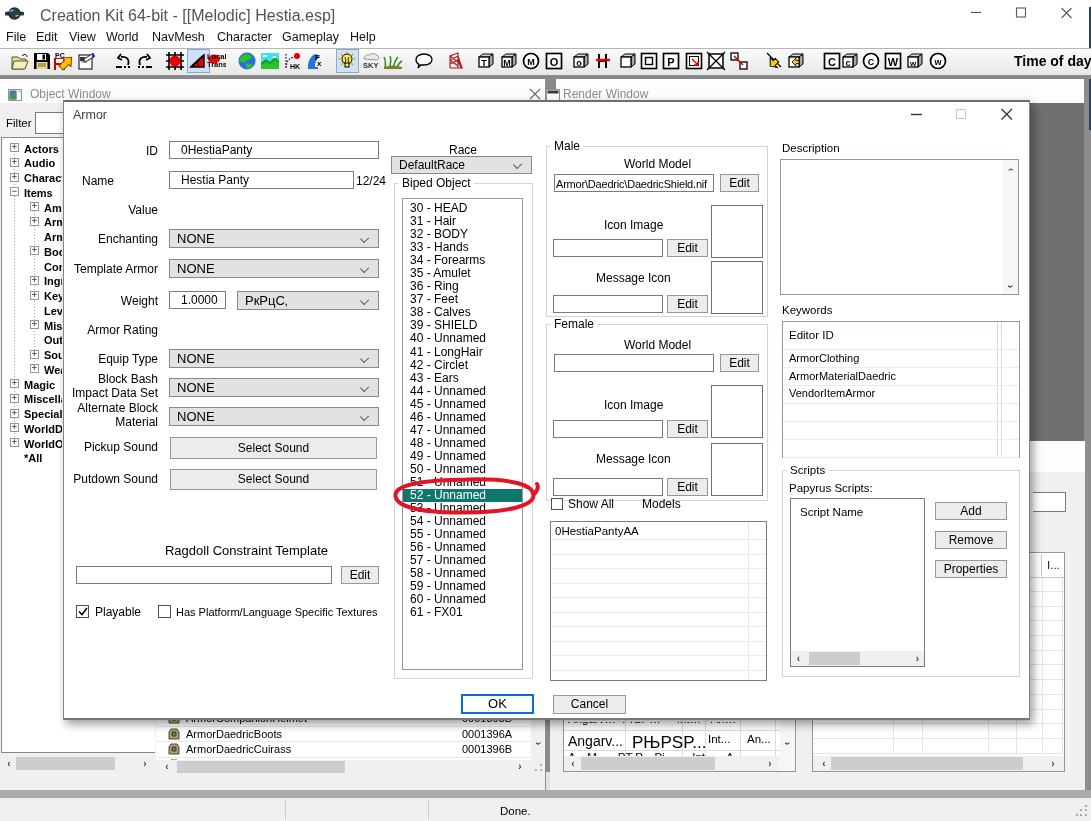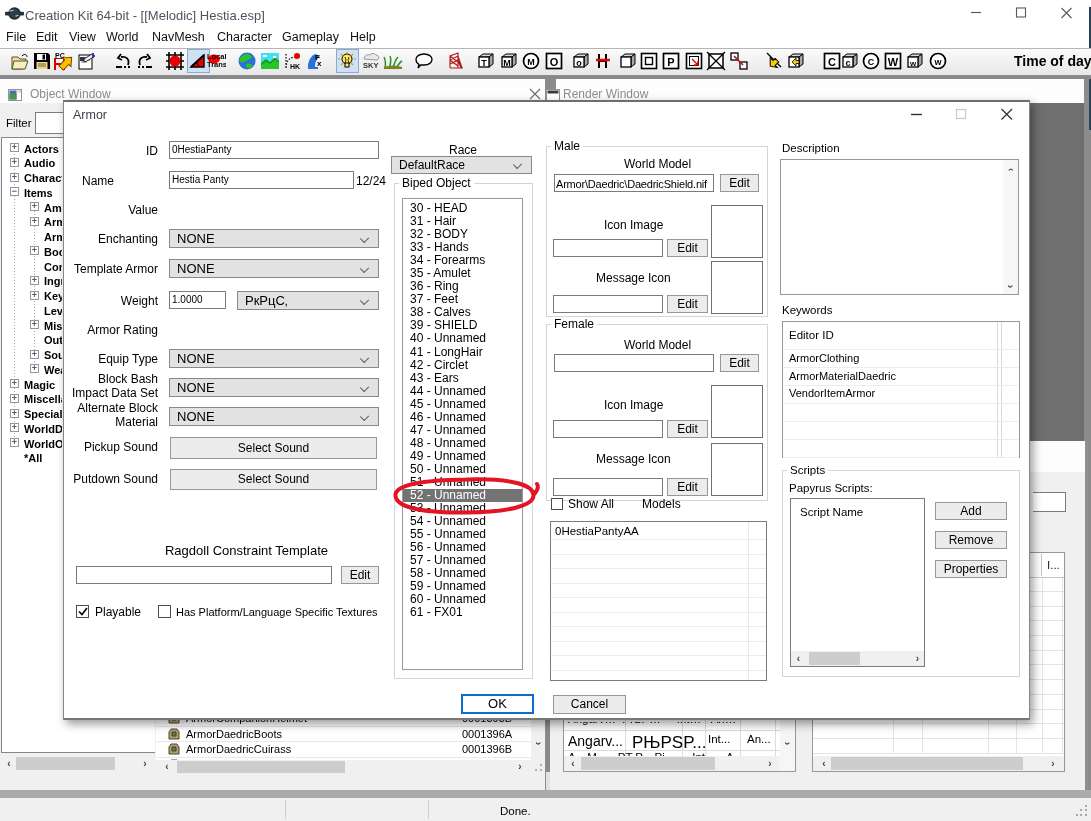--- a/index.html
+++ b/index.html
@@ -1,17 +1,17 @@
 <!DOCTYPE html>
 <html><head><meta charset="utf-8"><style>
 *{margin:0;padding:0;box-sizing:border-box}
 html,body{width:1091px;height:821px;overflow:hidden}
 #s{position:relative;width:1091px;height:821px;background:#8c8c8c;font-family:"Liberation Sans",sans-serif;font-size:12px;color:#000}
 .ab{position:absolute}
-.tb{position:absolute;background:#fff;border:1px solid #7b7b7b;font-size:10px;line-height:14px;padding:1px 2px;white-space:nowrap;overflow:hidden}
+.tb{position:absolute;background:#fff;border:1px solid #7b7b7b;font-size:12px;line-height:14px;padding:1px 11px;white-space:nowrap;overflow:hidden}
 .cmb{position:absolute;background:#e2e2e2;border:1px solid #898989;font-size:13px;padding:1px 7px;line-height:15px;white-space:nowrap}
 .cmb i{position:absolute;right:10px;top:5px;width:7px;height:7px;border:solid #4d4d4d;border-width:0 0 1.7px 1.7px;transform:rotate(-45deg) scale(1,.85)}
 .btn{position:absolute;background:#ececec;border:1px solid #979797;font-size:12px;text-align:center;color:#000}
 .gb{position:absolute;border:1px solid #d4d4d4}
 .gl{position:absolute;background:#fff;padding:0 3px;font-size:12px;line-height:13px;white-space:nowrap}
 .lbl{position:absolute;font-size:12px;line-height:14px;white-space:nowrap}
 .sq{position:absolute;background:#fff;border:1px solid #707070}
 .cb{position:absolute;width:13px;height:13px;background:#fff;border:1px solid #4d4d4d}
 .arr{position:absolute;font-size:10px;color:#444;line-height:15px;text-align:center;font-weight:bold}
 .thumb{position:absolute;background:#cdcdcd}
@@ -20,21 +20,21 @@
 .li{height:13.05px;line-height:13.05px;padding-left:7px;font-size:12px;white-space:nowrap;overflow:hidden}
 </style></head><body>
 <div id="s">
 <div class="ab" style="left:0;top:0;width:1091px;height:79px;background:#fff"></div>
 <svg class="ab" style="left:5px;top:7px" width="19" height="13" viewBox="0 0 19 13">
  <rect x="0" y="4.8" width="19" height="3.6" rx="1" fill="#27343c"></rect>
  <circle cx="9.5" cy="6.5" r="6.2" fill="#1d2b33"></circle>
  <circle cx="9.5" cy="6.5" r="4.8" fill="#2c3e47"></circle>
  <path d="M4.5 4.2 L8.5 3.2 M10.5 9.2 L13.5 8.4" stroke="#a8c4ce" stroke-width="1.3"></path>
 </svg>
-<div class="lbl" style="left:25px;top:9px;color:#4c5561;font-size:13px">Creation Kit 64-bit - [[Melodic] Hestia.esp]</div>
+<div class="lbl" style="left:40px;top:9px;color:#4c5561;font-size:16px">Creation Kit 64-bit - [[Melodic] Hestia.esp]</div>
 <svg class="ab" style="left:966px;top:0" width="110" height="26" viewBox="0 0 110 26">
  <path d="M5 12.5 h10" stroke="#5a5a5a" stroke-width="1.2"></path>
  <rect x="50.5" y="8" width="9" height="9" fill="none" stroke="#5a5a5a" stroke-width="1.1"></rect>
  <path d="M95.5 8 l10 10 M105.5 8 l-10 10" stroke="#5a5a5a" stroke-width="1.1"></path>
 </svg>
 <div class="ab" style="left:1089px;top:7px;width:2px;height:123px;background:#2e4154"></div>
 
 <div class="mi" style="left:6px">File</div>
 <div class="mi" style="left:36px">Edit</div>
 <div class="mi" style="left:69px">View</div>
@@ -464,21 +464,21 @@
 <div class="li">42 - Circlet</div>
 <div class="li">43 - Ears</div>
 <div class="li">44 - Unnamed</div>
 <div class="li">45 - Unnamed</div>
 <div class="li">46 - Unnamed</div>
 <div class="li">47 - Unnamed</div>
 <div class="li">48 - Unnamed</div>
 <div class="li">49 - Unnamed</div>
 <div class="li">50 - Unnamed</div>
 <div class="li">51 - Unnamed</div>
-<div class="li" style="background:#737373;color:#fff">52 - Unnamed</div>
+<div class="li" style="background:#0f766e;color:#fff">52 - Unnamed</div>
 <div class="li">53 - Unnamed</div>
 <div class="li">54 - Unnamed</div>
 <div class="li">55 - Unnamed</div>
 <div class="li">56 - Unnamed</div>
 <div class="li">57 - Unnamed</div>
 <div class="li">58 - Unnamed</div>
 <div class="li">59 - Unnamed</div>
 <div class="li">60 - Unnamed</div>
 <div class="li">61 - FX01</div>
 </div>

